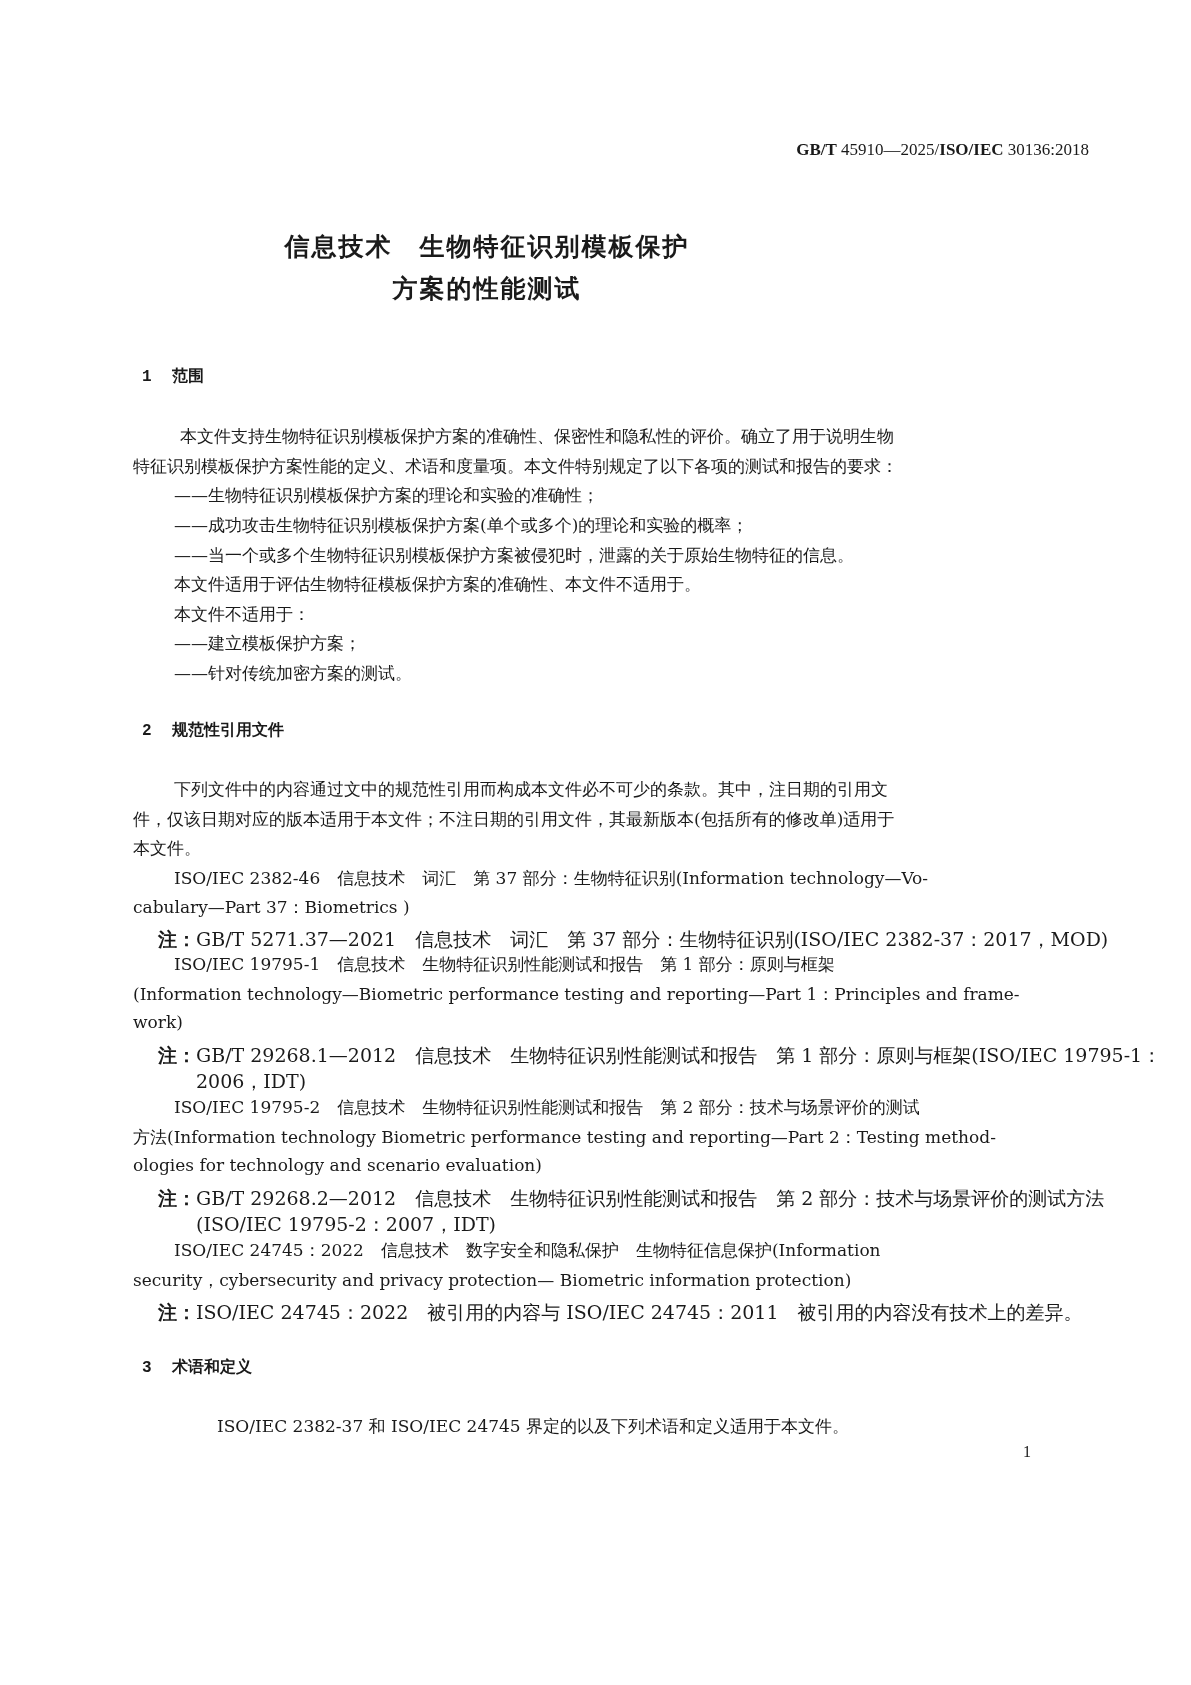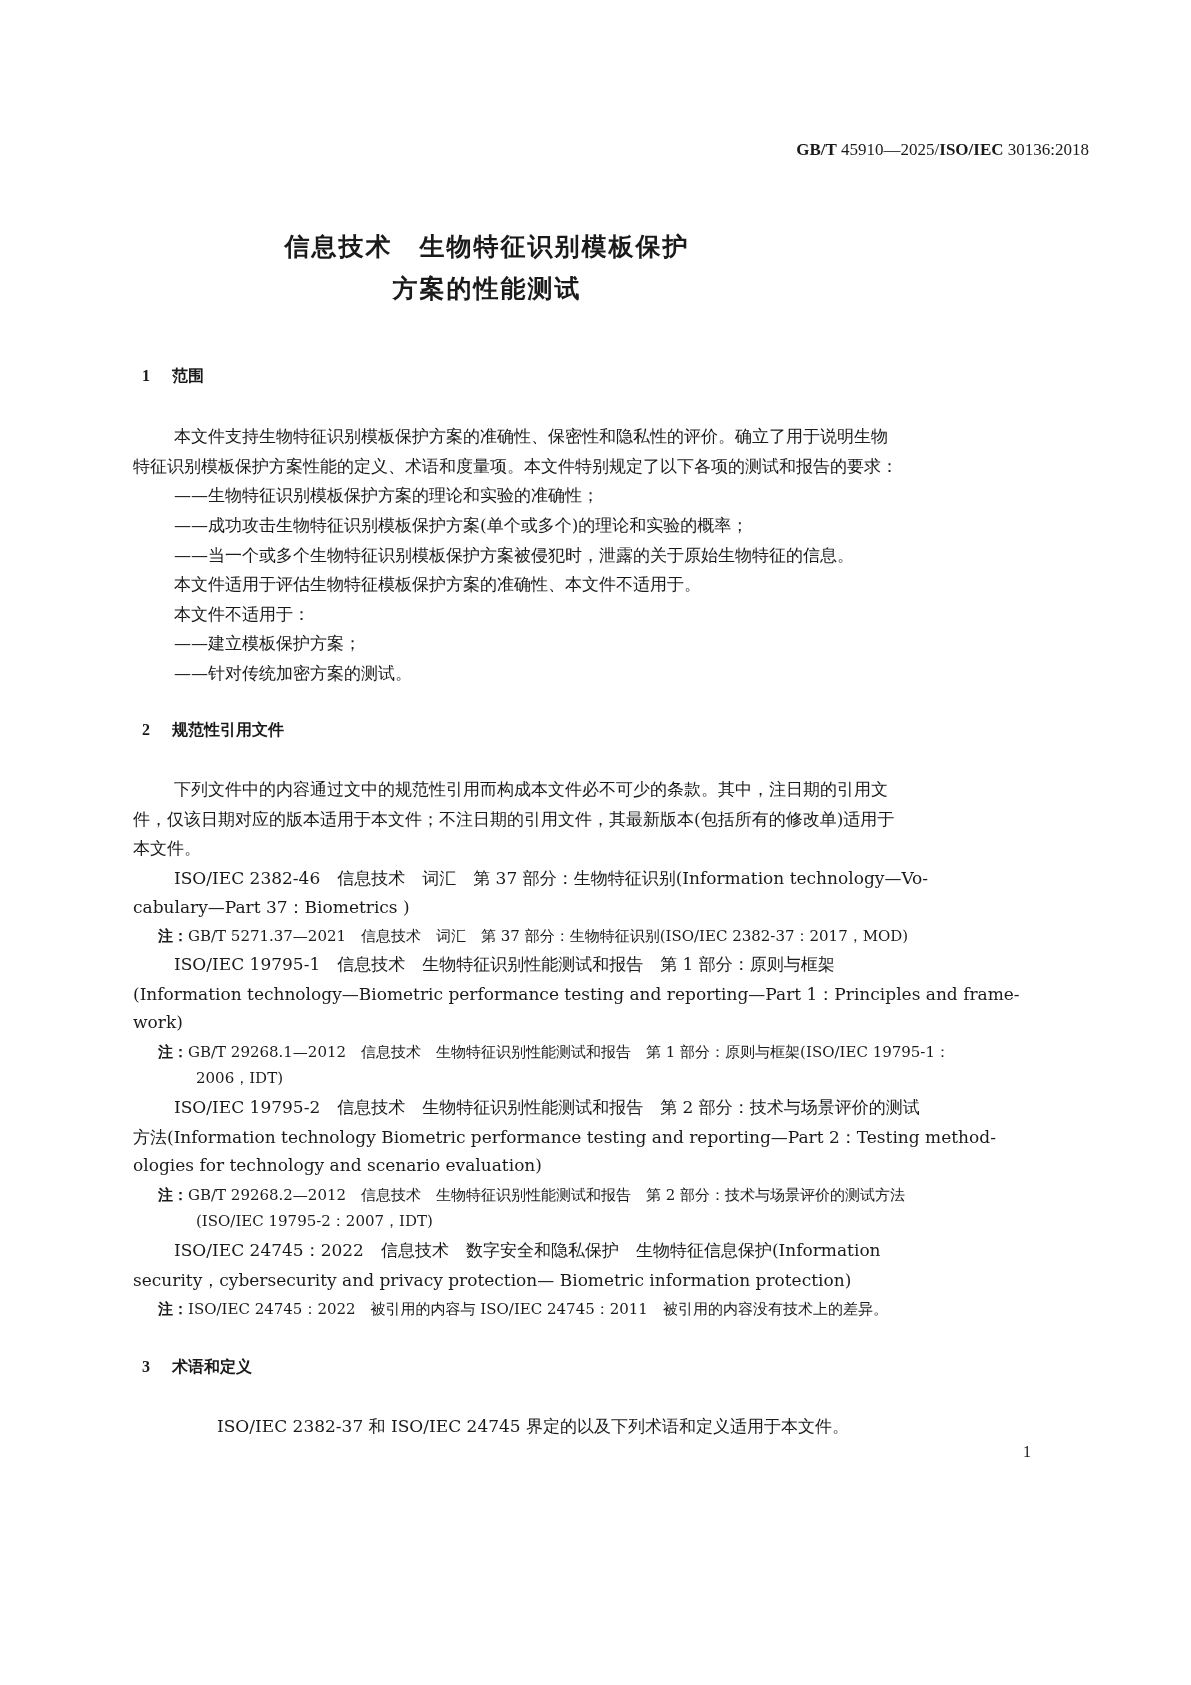--- a/index.html
+++ b/index.html
@@ -3,45 +3,45 @@
 <meta charset="utf-8">
 <style>
   html, body { margin: 0; padding: 0; background: #ffffff; }
   body { width: 1191px; height: 1685px; position: relative; overflow: hidden;
          font-family: "DejaVu Serif", "Liberation Serif", serif; color: #1a1a1a; }
   .abs { position: absolute; white-space: nowrap; }
   .std-code { top: 140px; right: 102px; font-size: 17px; font-family: "Liberation Serif", serif; }
   .std-code b { font-weight: bold; }
   .title { left: 0; width: 974px; text-align: center; font-size: 25px; font-weight: bold;
            font-family: "DejaVu Sans", sans-serif; letter-spacing: 2px; }
-  .sec { left: 142px; font-size: 16px; font-weight: bold; font-family: Liberation Serif, serif; }
+  .sec { left: 142px; font-size: 16px; font-weight: bold; font-family: Liberation Mono, monospace; }
   .sec .num { display: inline-block; width: 30px; }
   .p { font-size: 17px; }
-  .note { font-size: 15px; }
+  .note { font-size: 19px; }
   .note .lbl { font-weight: bold; font-family: "DejaVu Sans", sans-serif; }
   .page-num { font-size: 16px; font-family: "Liberation Serif", serif; }
 </style>
 </head>
 <body>
 
 <div>
 
   <div class="abs std-code">
     <b>GB/T</b>
     <span>45910—2025/</span><b>ISO/IEC</b>
     <span>30136:2018</span>
   </div>
 
   <div class="abs title" style="top:230px;">信息技术　生物特征识别模板保护</div>
   <div class="abs title" style="top:272px;">方案的性能测试</div>
 
   <div class="abs sec" style="top:366px;">
     <span class="num">1</span><span>范围</span>
   </div>
-  <div class="abs p" style="top:425px;left:174px;">本文件支持生物特征识别模板保护方案的准确性、保密性和隐私性的评价。确立了用于说明生物</div>
+  <div class="abs p" style="top:425px;left:180px;">本文件支持生物特征识别模板保护方案的准确性、保密性和隐私性的评价。确立了用于说明生物</div>
   <div class="abs p" style="top:455px;left:133px;">特征识别模板保护方案性能的定义、术语和度量项。本文件特别规定了以下各项的测试和报告的要求：</div>
   <div class="abs p" style="top:484px;left:174px;">——生物特征识别模板保护方案的理论和实验的准确性；</div>
   <div class="abs p" style="top:514px;left:174px;">——成功攻击生物特征识别模板保护方案(单个或多个)的理论和实验的概率；</div>
   <div class="abs p" style="top:544px;left:174px;">——当一个或多个生物特征识别模板保护方案被侵犯时，泄露的关于原始生物特征的信息。</div>
   <div class="abs p" style="top:573px;left:174px;">本文件适用于评估生物特征模板保护方案的准确性、本文件不适用于。</div>
   <div class="abs p" style="top:603px;left:174px;">本文件不适用于：</div>
   <div class="abs p" style="top:632px;left:174px;">——建立模板保护方案；</div>
   <div class="abs p" style="top:662px;left:174px;">——针对传统加密方案的测试。</div>
 
   <div class="abs sec" style="top:720px;">

